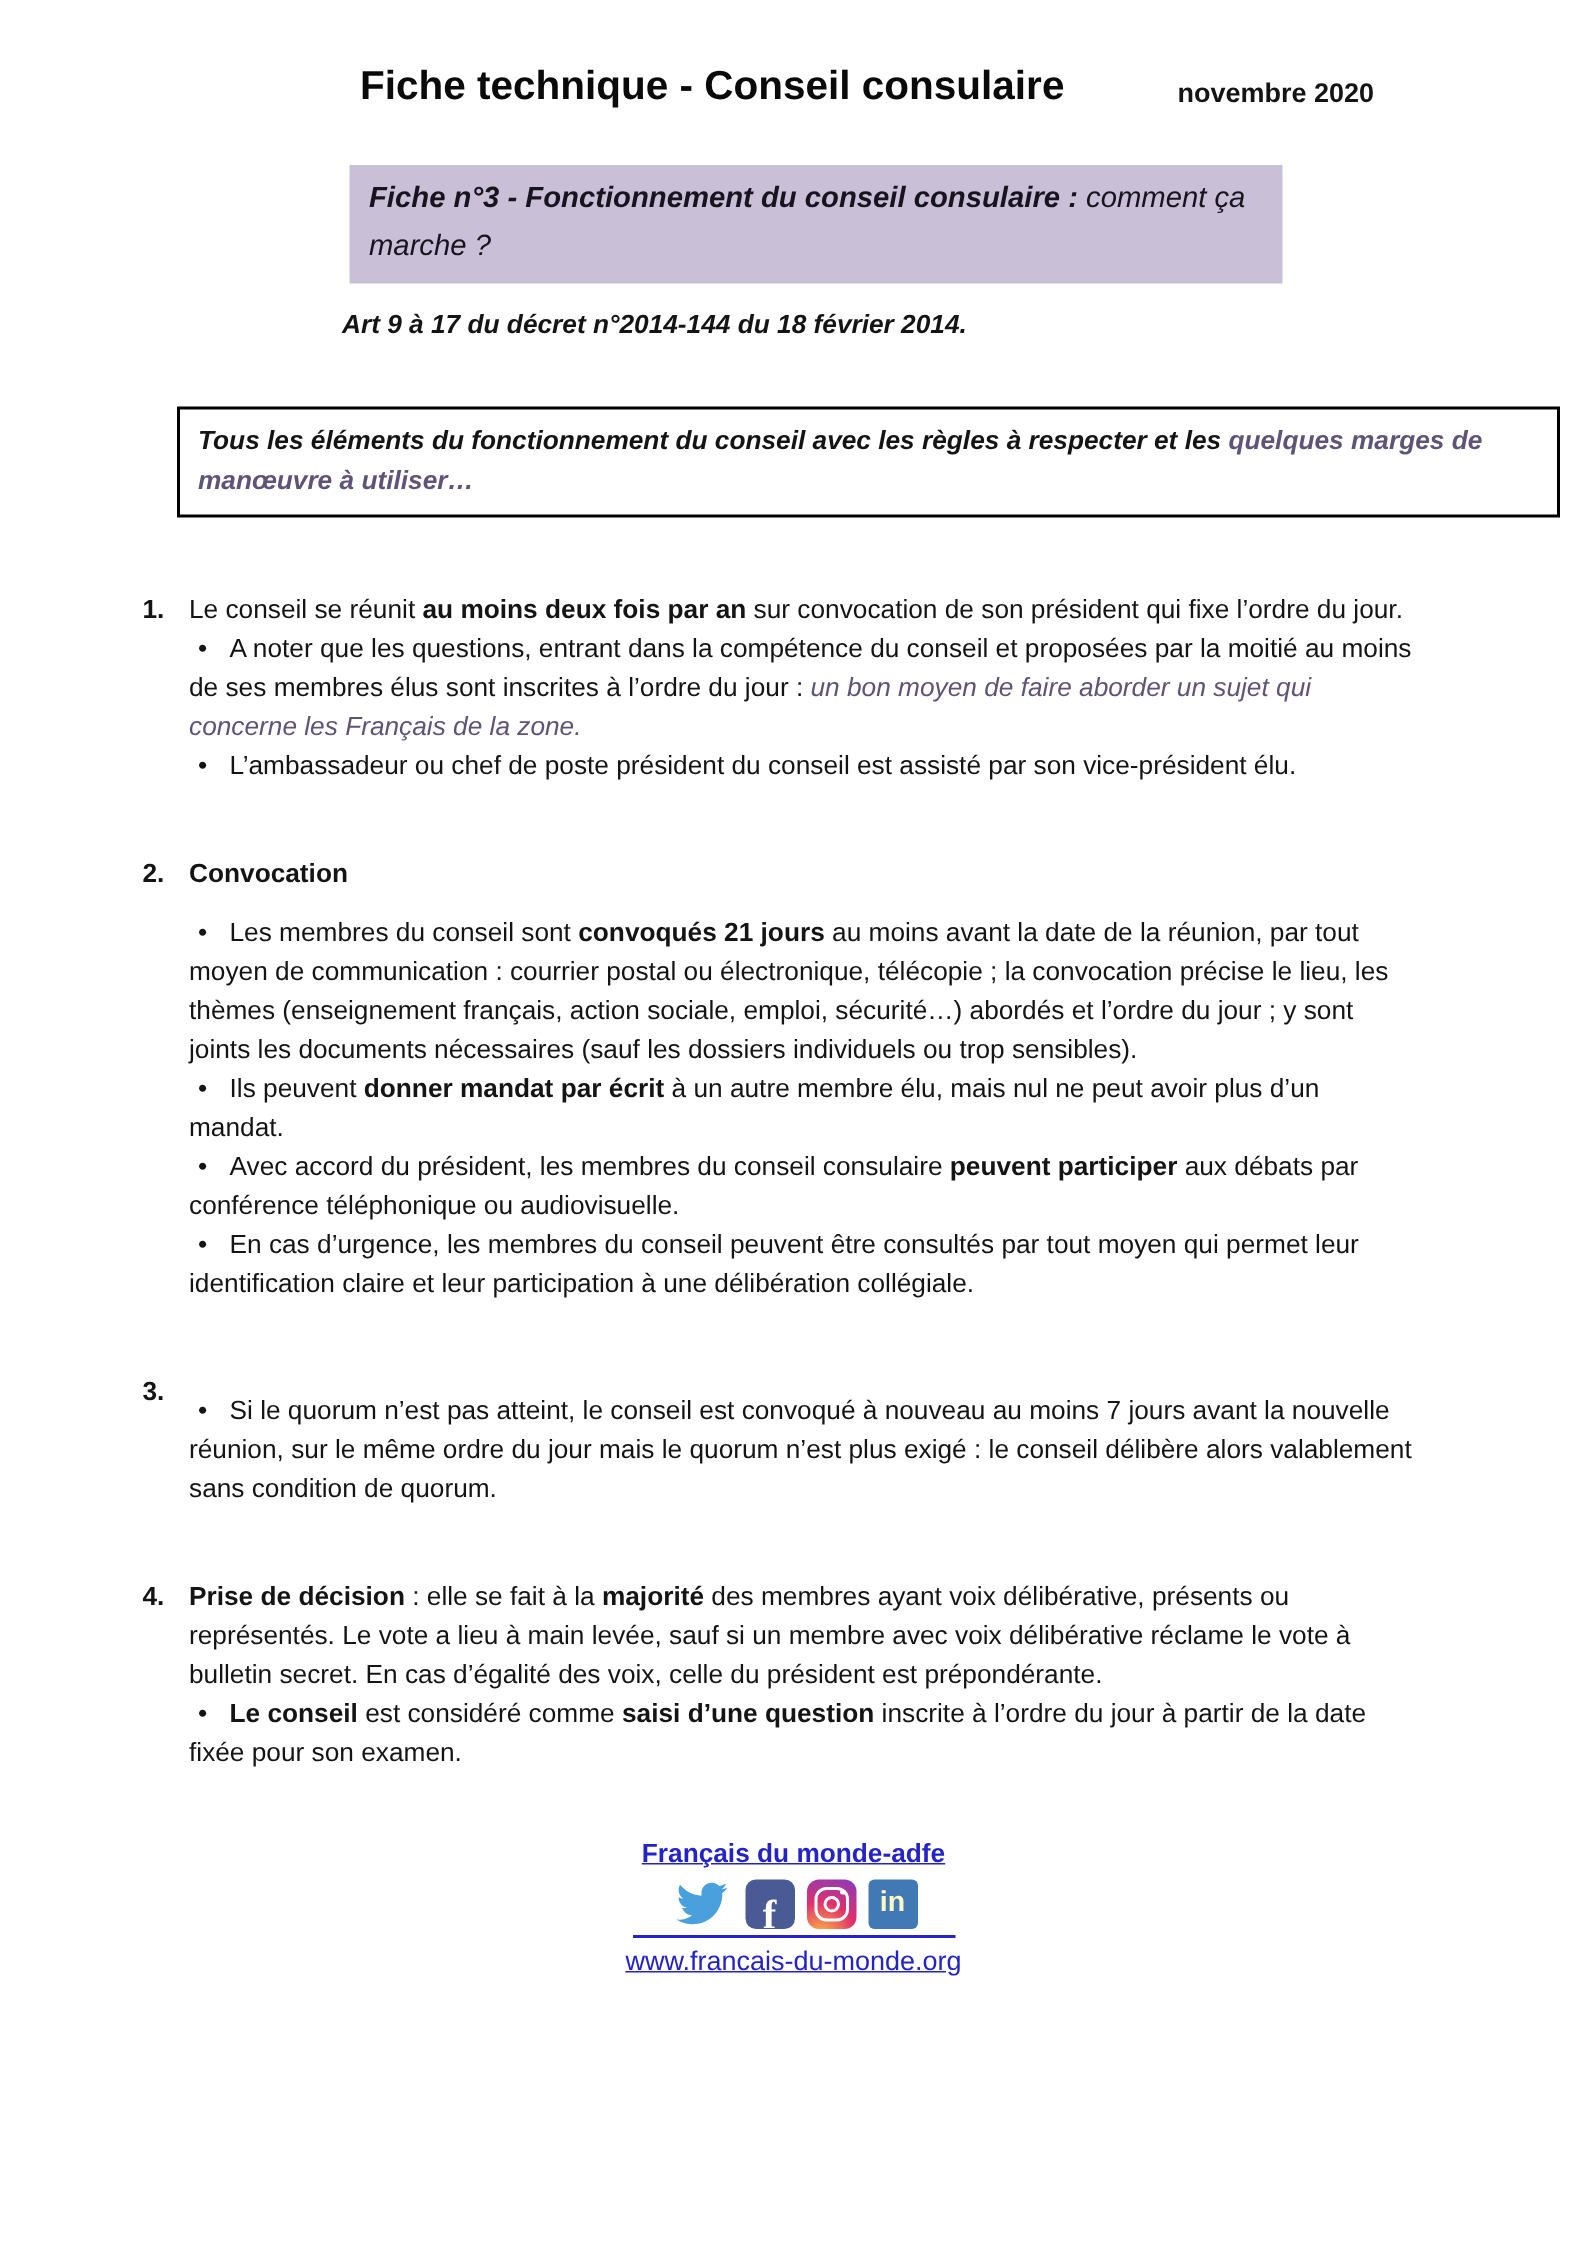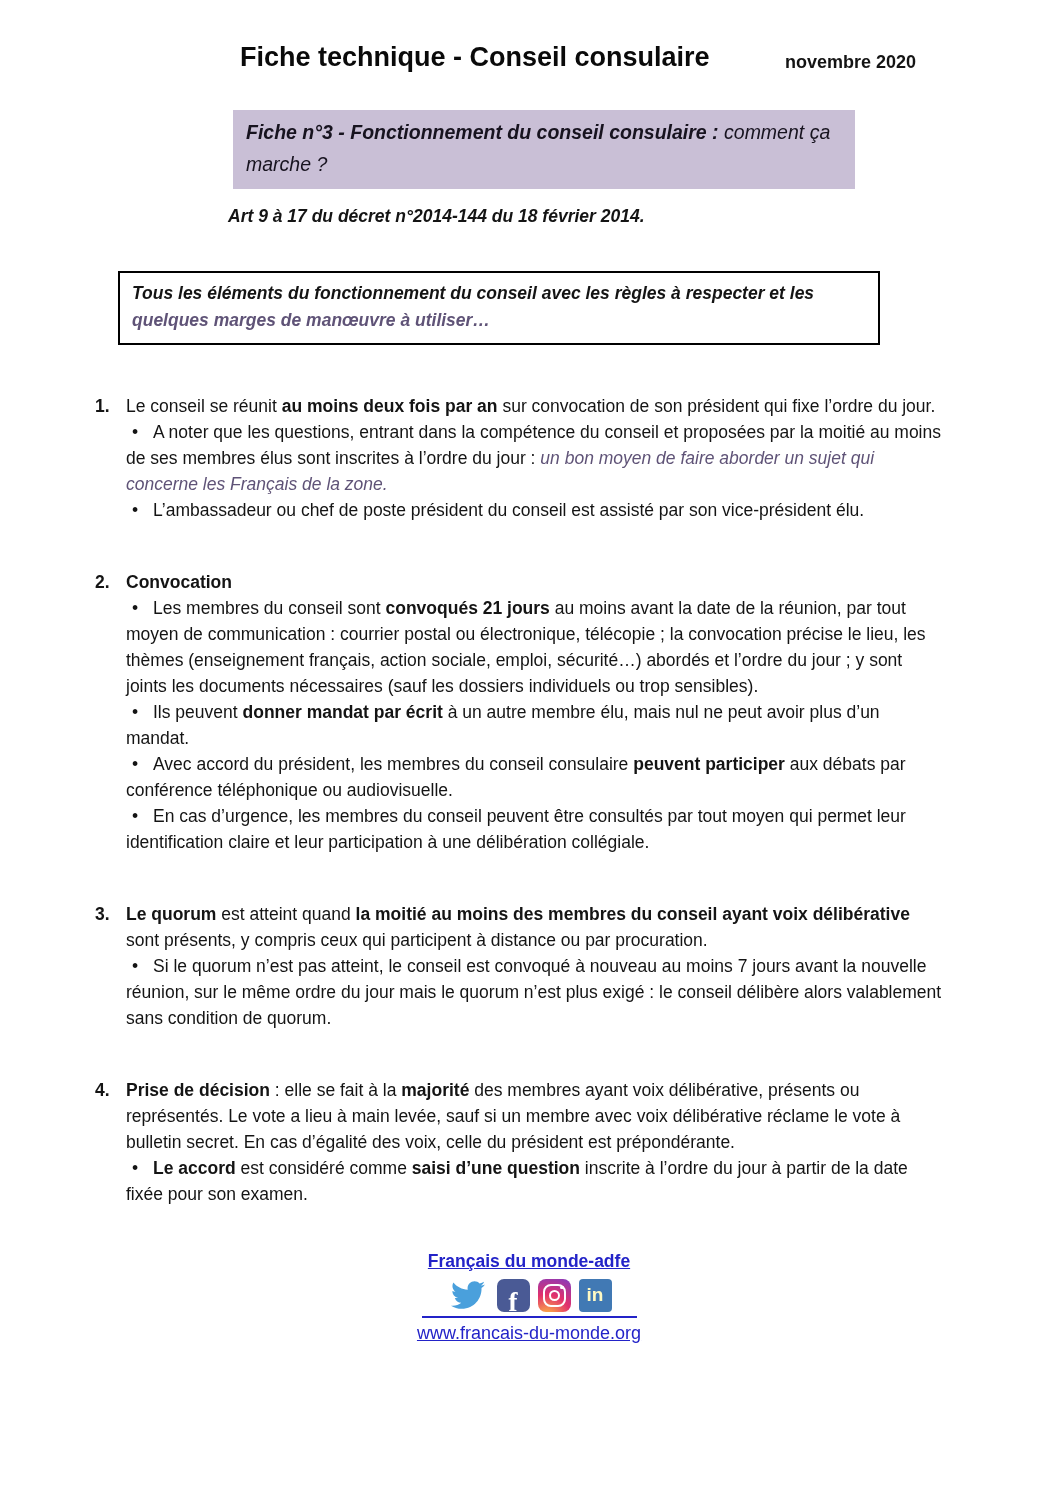--- a/index.html
+++ b/index.html
@@ -26,33 +26,33 @@
   .banner{
     position:absolute;left:233px;top:110px;width:622px;
     background:var(--banner-bg);padding:7px 13px 9px 13px;
     font-size:19.5px;font-style:italic;line-height:1.62;color:#17131f;
   }
   .banner .b{font-weight:bold;}
   
   .decree{margin:28px 0 0 228px;font-size:17.5px;font-weight:bold;font-style:italic;}
   
   .intro-box{
-    margin:44px 3px 0 118px;width:762px;border:2px solid #000;
+    margin:44px 3px 0 118px;width:922px;border:2px solid #000;
     padding:7px 12px 9px 12px;font-size:17.5px;font-weight:bold;font-style:italic;line-height:1.55;
   }
   .purple{color:var(--purple-text);}
   .b{font-weight:bold;} .i{font-style:italic;}
   
   .content{margin:48px 0 0 95px;width:848px;font-size:17.5px;line-height:26px;}
   .item{display:flex;margin-bottom:46px;}
   .item:last-child{margin-bottom:0;}
   .num{flex:none;width:31px;font-weight:bold;}
   .item-body{flex:1;}
   .para{margin:0;}
-  .para.gap{}
+  .para.gap{margin-top:13px;}
   .bullet-dot{display:inline-block;width:27px;padding-left:6px;}
   
   .footer{margin-top:44px;text-align:center;}
   .org-link{color:var(--link-blue);font-weight:bold;font-size:17.5px;text-decoration:underline;cursor:pointer;}
   .icons{display:flex;justify-content:center;align-items:center;gap:8px;margin-top:5px;height:36px;}
   .icon{width:33px;height:33px;position:relative;display:flex;align-items:center;justify-content:center;cursor:pointer;}
   .icon.tw{width:42px;height:36px;}
   .icon.fb{background:var(--facebook-blue);border-radius:7px;overflow:hidden;align-items:flex-end;}
   .icon.fb .glyph{color:#fff;font-weight:bold;font-size:27px;line-height:24px;font-family:"Liberation Serif",serif;margin-bottom:-2px;}
   .icon.ig{background:radial-gradient(circle at 28% 118%, #fcaf45 8%, #e1306c 52%, #8a3ab9 95%);border-radius:8px;}
@@ -92,29 +92,28 @@
         <p class="para"><span class="b">Convocation</span></p>
         <p class="para gap"><span class="bullet-dot">•</span><span>Les membres du conseil sont </span><span class="b">convoqués 21 jours</span><span> au moins avant la date de la réunion, par tout moyen de communication : courrier postal ou électronique, télécopie ; la convocation précise le lieu, les thèmes (enseignement français, action sociale, emploi, sécurité…) abordés et l’ordre du jour ; y sont joints les documents nécessaires (sauf les dossiers individuels ou trop sensibles).</span></p>
         <p class="para"><span class="bullet-dot">•</span><span>Ils peuvent </span><span class="b">donner mandat par écrit</span><span> à un autre membre élu, mais nul ne peut avoir plus d’un mandat.</span></p>
         <p class="para"><span class="bullet-dot">•</span><span>Avec accord du président, les membres du conseil consulaire </span><span class="b">peuvent participer</span><span> aux débats par conférence téléphonique ou audiovisuelle.</span></p>
         <p class="para"><span class="bullet-dot">•</span><span>En cas d’urgence, les membres du conseil peuvent être consultés par tout moyen qui permet leur identification claire et leur participation à une délibération collégiale.</span></p>
       </div>
     </div>
     <div class="item">
       <div class="num">3.</div>
       <div class="item-body">
-        <p class="para"><span class="b">Le quorum</span><span> est atteint quand </span><span class="b">la moitié au moins des membres du conseil ayant voix délibérative</span><span> sont présents, y compris ceux qui participent à distance ou par procuration.</span></p>
         <p class="para gap"><span class="bullet-dot">•</span><span>Si le quorum n’est pas atteint, le conseil est convoqué à nouveau au moins 7 jours avant la nouvelle réunion, sur le même ordre du jour mais le quorum n’est plus exigé : le conseil délibère alors valablement sans condition de quorum.</span></p>
       </div>
     </div>
     <div class="item">
       <div class="num">4.</div>
       <div class="item-body">
         <p class="para"><span class="b">Prise de décision</span><span> : elle se fait à la </span><span class="b">majorité</span><span> des membres ayant voix délibérative, présents ou représentés. Le vote a lieu à main levée, sauf si un membre avec voix délibérative réclame le vote à bulletin secret. En cas d’égalité des voix, celle du président est prépondérante.</span></p>
-        <p class="para"><span class="bullet-dot">•</span><span class="b">Le accord</span><span> est considéré comme </span><span class="b">saisi d’une question</span><span> inscrite à l’ordre du jour à partir de la date fixée pour son examen.</span></p>
+        <p class="para"><span class="bullet-dot">•</span><span class="b">Le conseil</span><span> est considéré comme </span><span class="b">saisi d’une question</span><span> inscrite à l’ordre du jour à partir de la date fixée pour son examen.</span></p>
       </div>
     </div>
   </div>
 
 <div class="footer">
   <span class="org-link">Français du monde-adfe</span>
   <div class="icons">
     <span class="icon tw">
       <svg width="40" height="34" viewBox="0 0 512 512">
           <path style="fill:var(--twitter-blue,#4aa0dc)" d="M459.37 151.716c.325 4.548.325 9.097.325 13.645 0 138.72-105.583 298.558-298.558 298.558-59.452 0-114.68-17.219-161.137-47.106 8.447.974 16.568 1.299 25.34 1.299 49.055 0 94.213-16.568 130.274-44.832-46.132-.975-84.792-31.188-98.112-72.772 6.498.974 12.995 1.624 19.818 1.624 9.421 0 18.843-1.3 27.614-3.573-48.081-9.747-84.143-51.98-84.143-102.985v-1.299c13.969 7.797 30.214 12.67 47.431 13.319-28.264-18.843-46.781-51.005-46.781-87.391 0-19.492 5.197-37.36 14.294-52.954 51.655 63.675 129.3 105.258 216.365 109.807-1.624-7.797-2.599-15.918-2.599-24.04 0-57.828 46.782-104.934 104.934-104.934 30.213 0 57.502 12.67 76.67 33.137 23.715-4.548 46.456-13.32 66.599-25.34-7.798 24.366-24.366 44.833-46.132 57.827 21.117-2.273 41.584-8.122 60.426-16.243-14.292 20.791-32.161 39.308-52.628 54.253z"></path>

